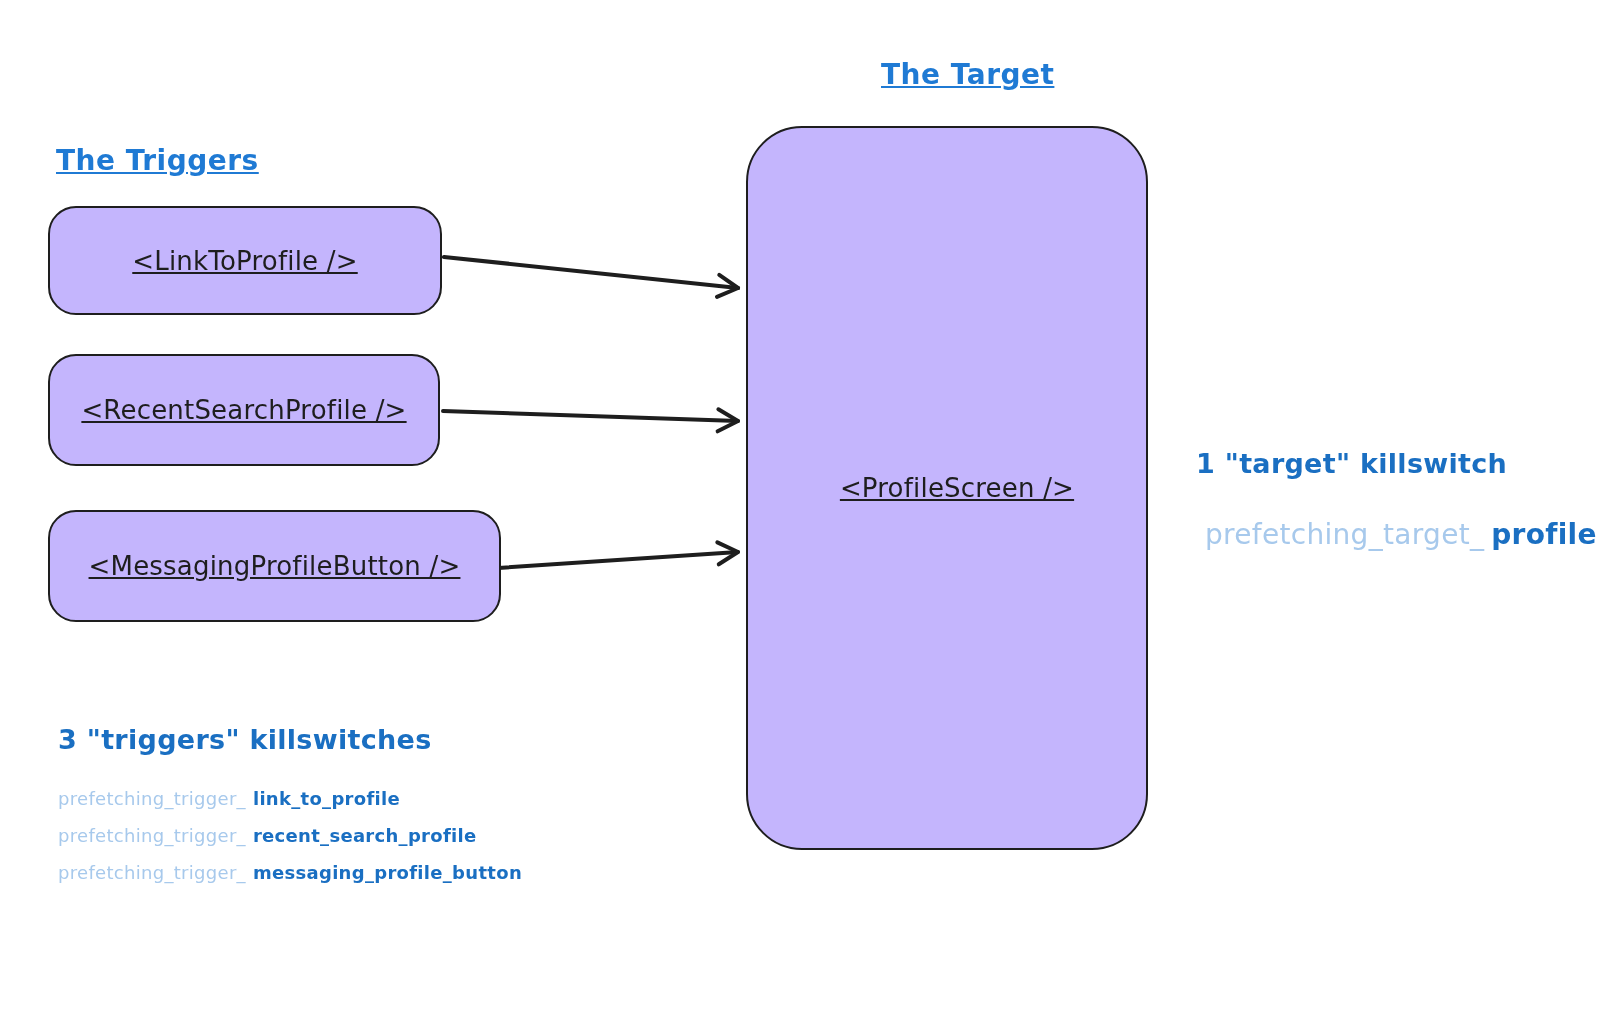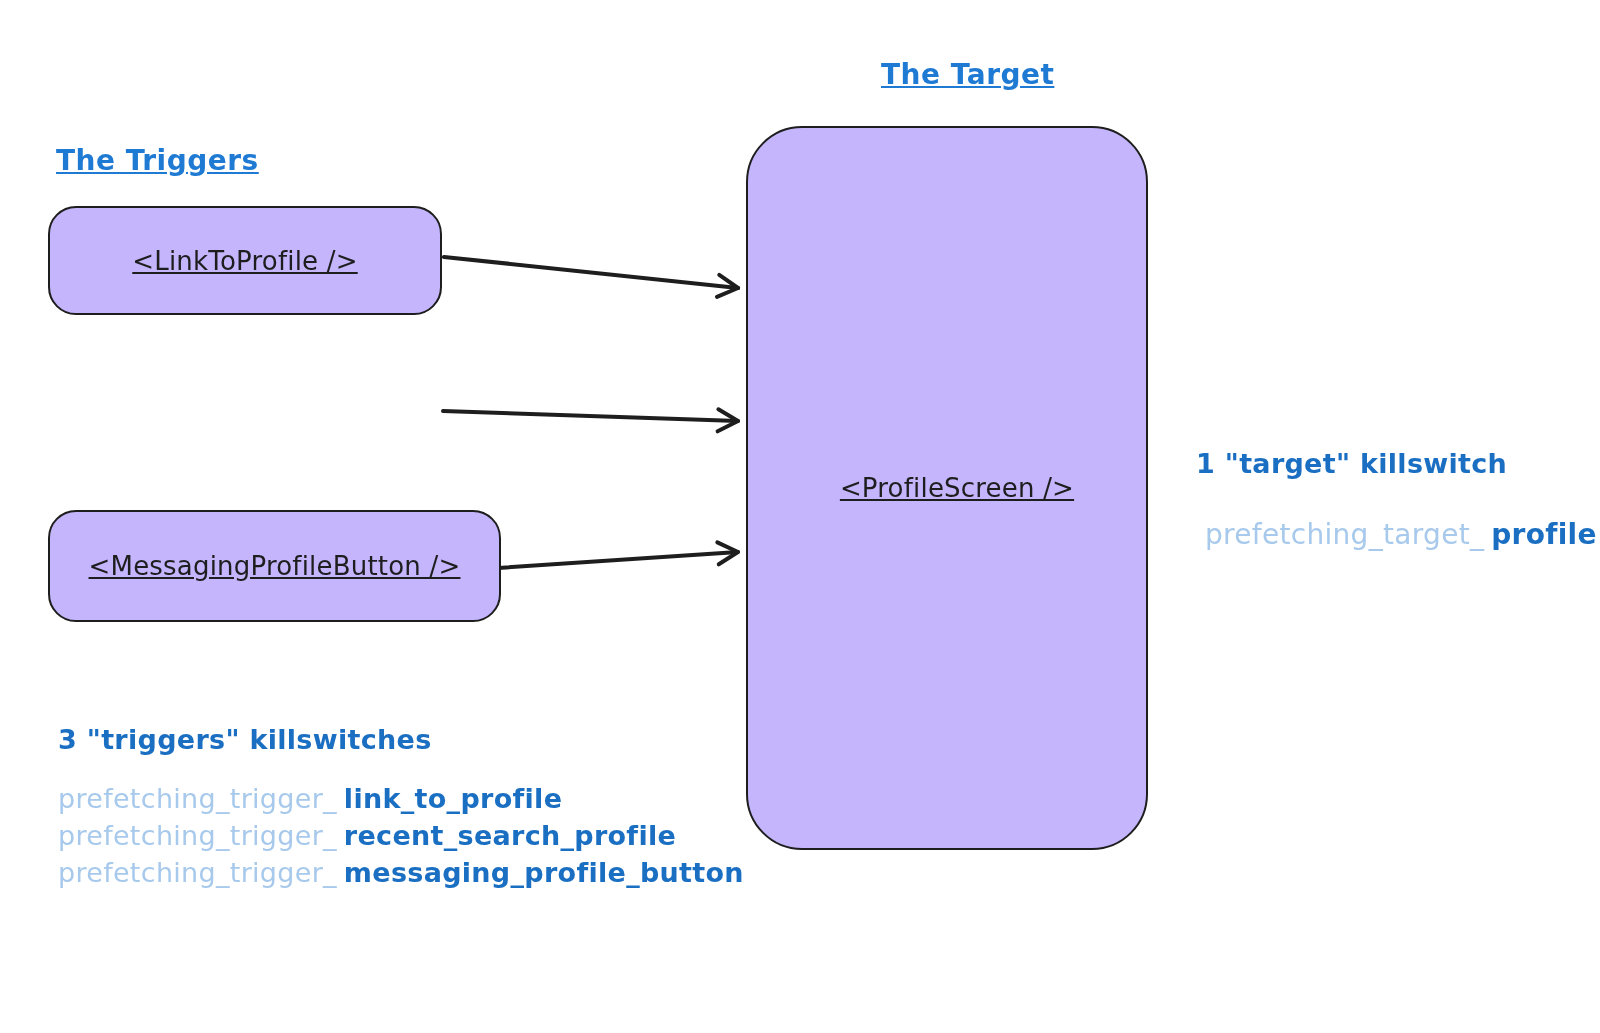--- a/index.html
+++ b/index.html
@@ -67,21 +67,21 @@
   }
   .triggers-ks-heading { left: 58px; top: 724px; }
   .target-ks-heading   { left: 1196px; top: 448px; }
 
   .ks-list {
     position: absolute;
     left: 58px;
     top: 780px;
   }
   .ks-line {
-    font-size: 27px;
+    font-size: 18px;
     line-height: 37px;
     white-space: nowrap;
   }
   .target-ks-line {
     position: absolute;
     left: 1205px;
     top: 518px;
     font-size: 28px;
     white-space: nowrap;
   }
@@ -112,20 +112,23 @@
     <line x1="443" y1="411" x2="738" y2="421" stroke="#1e1e1e" stroke-width="4" stroke-linecap="round" marker-end="url(#ah)"></line>
     <line x1="452" y1="571" x2="738" y2="552" stroke="#1e1e1e" stroke-width="4" stroke-linecap="round" marker-end="url(#ah)"></line>
   </svg>
 
   <div class="section-title triggers-title">The Triggers</div>
 
   <div class="node-box box-link">
     <span class="node-label">&lt;LinkToProfile /&gt;</span>
   </div>
 
+  <div class="node-box box-recent">
+    <span class="node-label">&lt;RecentSearchProfile /&gt;</span>
+  </div>
 
   <div class="node-box box-messaging">
     <span class="node-label">&lt;MessagingProfileButton /&gt;</span>
   </div>
 
   <div class="section-title target-title">The Target</div>
 
   <div class="node-box box-target">
     <span class="node-label">&lt;ProfileScreen /&gt;</span>
   </div>

